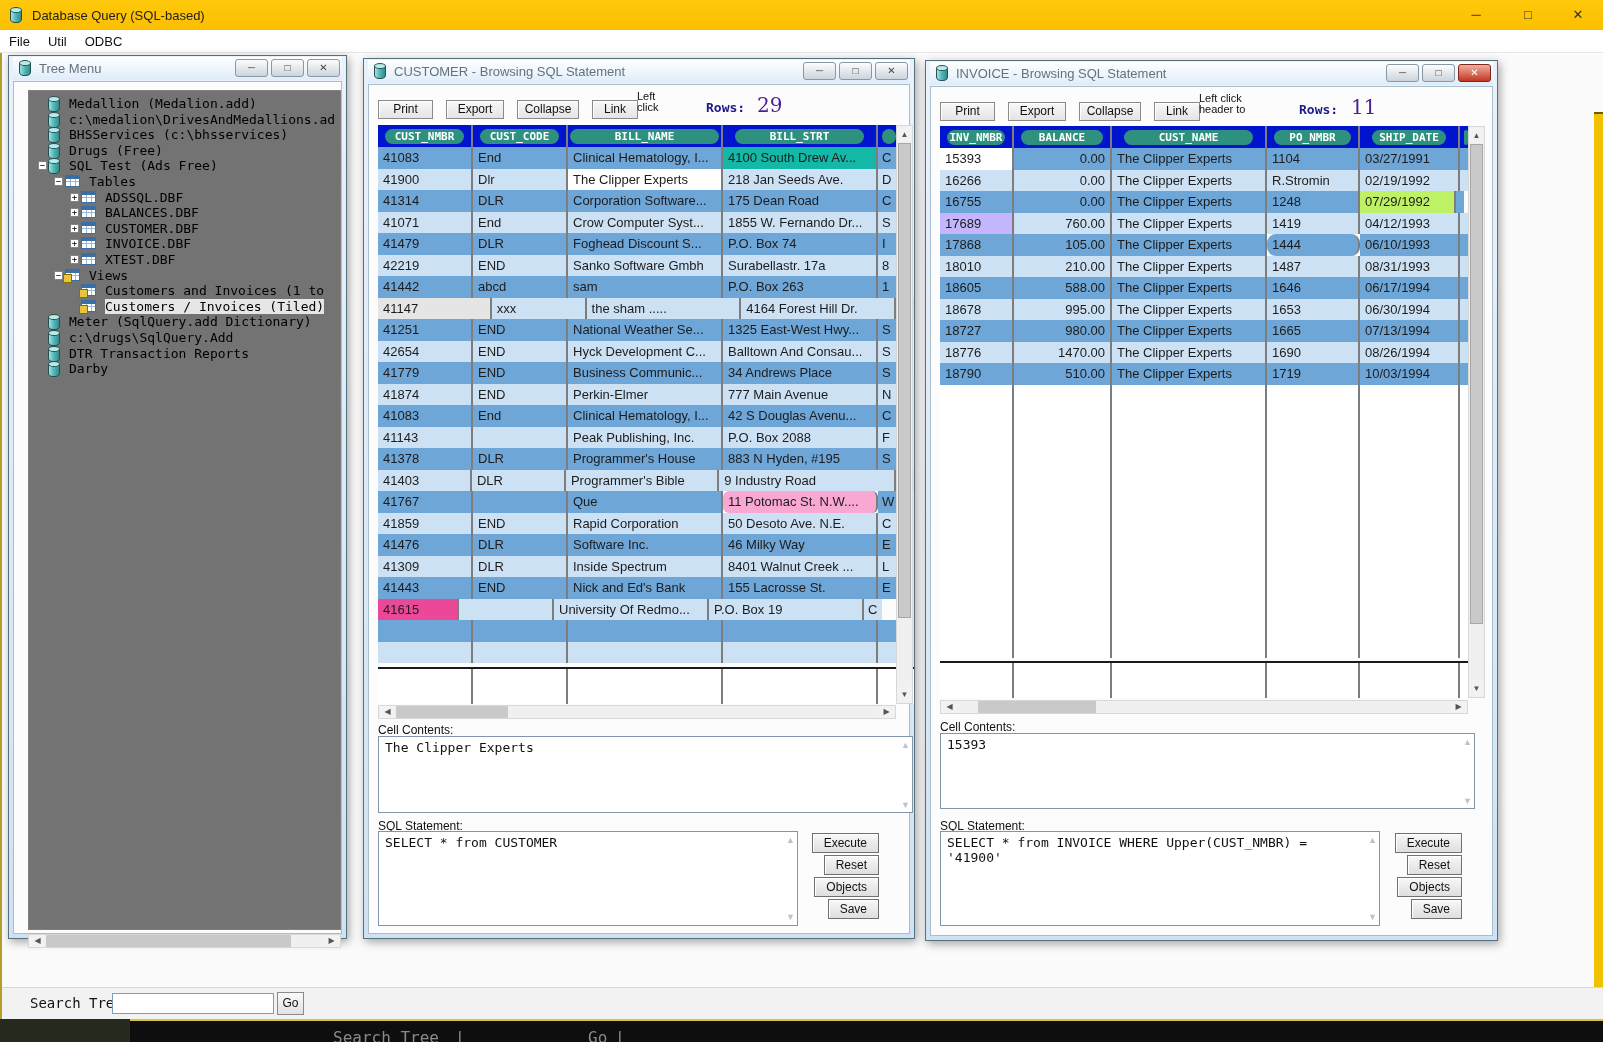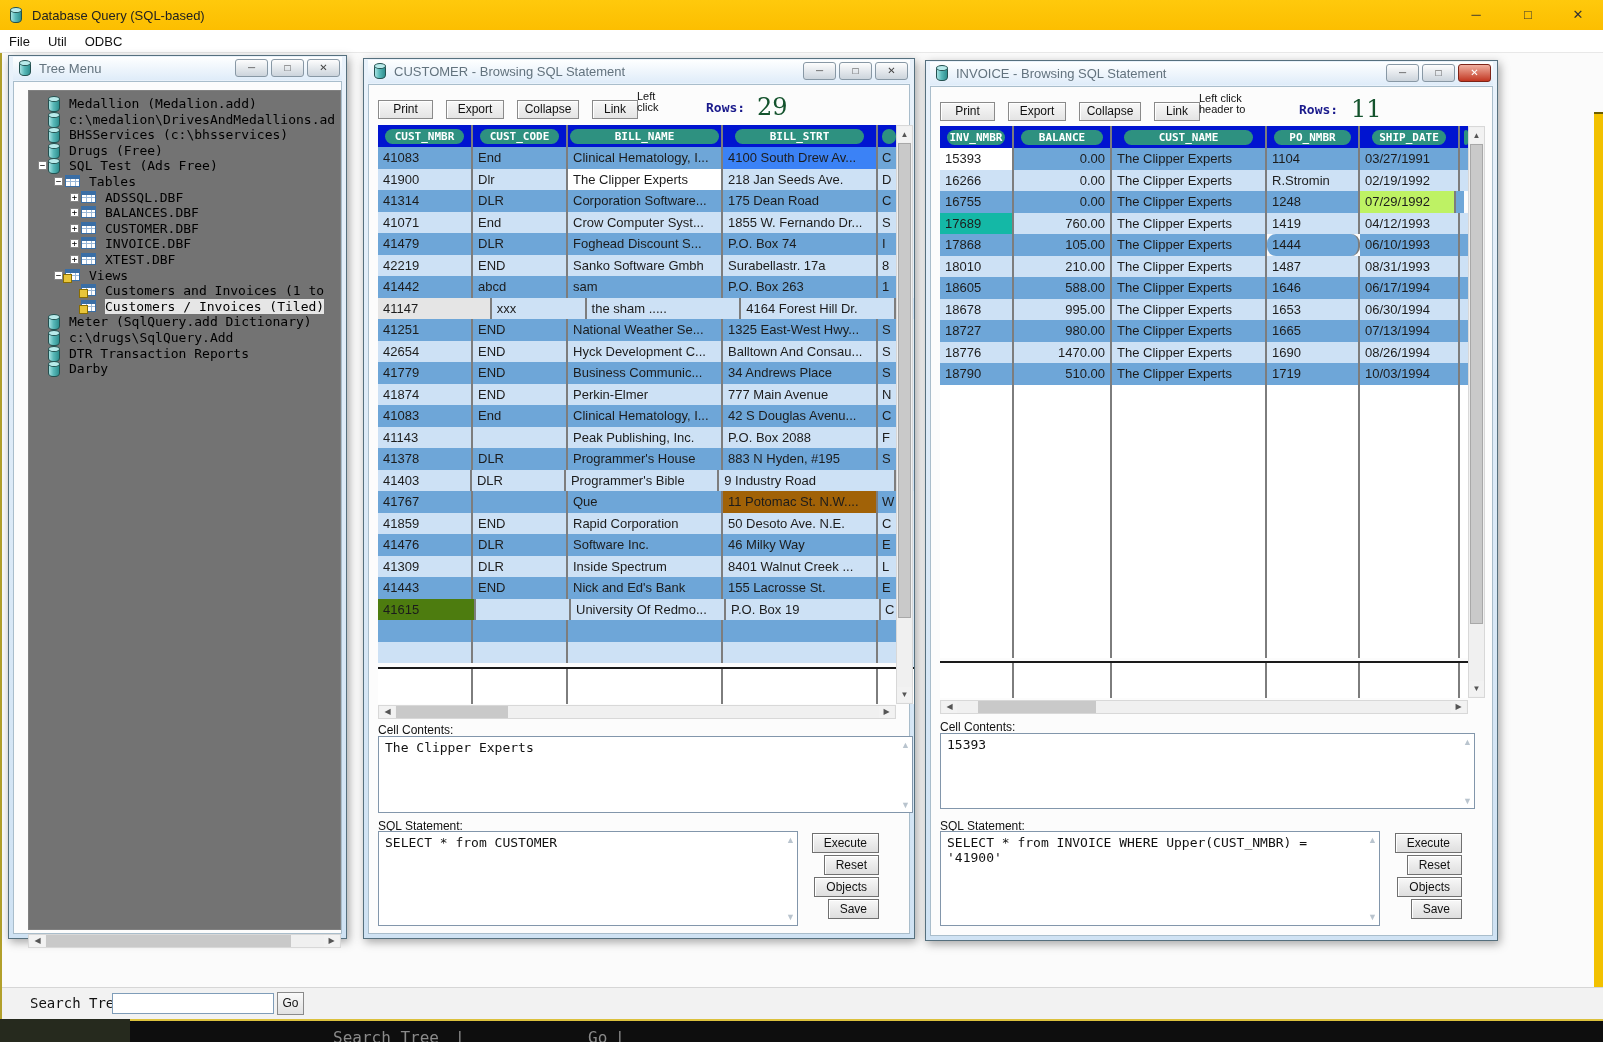--- a/index.html
+++ b/index.html
@@ -62,21 +62,21 @@
     font-family:"DejaVu Sans Mono", monospace; color:#000; }
   #tree-hscroll { position:absolute; left:14px; top:852px; width:313px; }
 
   
   .toolbar-btn { height:19px; border:1px solid #8a8a8a; background:linear-gradient(#f8f8f8,#e4e4e4);
     box-shadow:inset 1px 1px 0 #ffffff; font-size:12px; color:#111; text-align:center;
     line-height:17px; display:inline-block; }
   .hint { position:absolute; font-size:11px; line-height:11px; color:#111; height:26px; overflow:hidden; }
   .rows-label { position:absolute; font-family:"DejaVu Sans Mono", monospace; font-weight:bold;
     font-size:13px; color:#1a1a8c; }
-  .rows-value { position:absolute; font-family:"DejaVu Serif", serif; font-size:24px; color:#14532d; }
+  .rows-value { position:absolute; font-family:"DejaVu Serif", serif; font-size:20px; color:#4c1d95; }
 
   .grid { position:absolute; }
   .g-header { display:flex; height:22px; }
   .g-hcell { background:#0014d0; border-right:2px solid #7d7d7d; display:flex;
     align-items:center; justify-content:center; overflow:hidden; }
   .pill { background:#2e9180; border-radius:9px; color:#fff; text-align:center;
     font-family:"DejaVu Sans Mono", monospace; font-weight:bold; font-size:11px;
     line-height:15px; height:15px; }
   .g-row { display:flex; height:21.5px; }
   .g-cell { border-right:2px solid #7d7d7d; font-size:13px; color:#1c1c1c; line-height:21px;
@@ -286,21 +286,21 @@
               <span class="pill" style="width:129px;">BILL_STRT</span>
             </div>
             <div class="g-hcell" style="width:18px; justify-content:flex-start; border-right:none;">
               <span class="pill" style="width:40px; margin-left:4px;"></span>
             </div>
           </div>
           <div class="g-row">
             <div class="g-cell" style="width:95px; background:#6ea6d8;">41083</div>
             <div class="g-cell" style="width:95px; background:#6ea6d8;">End</div>
             <div class="g-cell" style="width:155px; background:#6ea6d8;">Clinical Hematology, I...</div>
-            <div class="g-cell" style="width:155px; background:#3b82f6;">4100 South Drew Av...</div>
+            <div class="g-cell" style="width:155px; background:#14b8a6;">4100 South Drew Av...</div>
             <div class="g-cell" style="width:18px; border-right:none; background:#6ea6d8; padding-left:4px;">C</div>
           </div>
           <div class="g-row">
             <div class="g-cell" style="width:95px; background:#cde1f5;">41900</div>
             <div class="g-cell" style="width:95px; background:#cde1f5;">Dlr</div>
             <div class="g-cell selcell" style="width:155px; background:#cde1f5;">The Clipper Experts</div>
             <div class="g-cell" style="width:155px; background:#cde1f5;">218 Jan Seeds Ave.</div>
             <div class="g-cell" style="width:18px; border-right:none; background:#cde1f5; padding-left:4px;">D</div>
           </div>
           <div class="g-row">
@@ -398,21 +398,21 @@
             <div class="g-cell" style="width:95px; background:#cde1f5;">41403</div>
             <div class="g-cell" style="width:95px; background:#cde1f5;">DLR</div>
             <div class="g-cell" style="width:155px; background:#cde1f5;">Programmer's Bible</div>
             <div class="g-cell" style="width:179px; background:#cde1f5;">9 Industry Road</div>
             <div class="g-cell" style="width:18px; border-right:none; background:#cde1f5; padding-left:4px;">H</div>
           </div>
           <div class="g-row">
             <div class="g-cell" style="width:95px; background:#6ea6d8;">41767</div>
             <div class="g-cell" style="width:95px; background:#6ea6d8;"></div>
             <div class="g-cell" style="width:155px; background:#6ea6d8;">Que</div>
-            <div class="g-cell" style="width:155px; background:#a16207;">11 Potomac St. N.W....</div>
+            <div class="g-cell" style="width:155px; background:#f9a8d4;border-radius:6px;">11 Potomac St. N.W....</div>
             <div class="g-cell" style="width:18px; border-right:none; background:#6ea6d8; padding-left:4px;">W</div>
           </div>
           <div class="g-row">
             <div class="g-cell" style="width:95px; background:#cde1f5;">41859</div>
             <div class="g-cell" style="width:95px; background:#cde1f5;">END</div>
             <div class="g-cell" style="width:155px; background:#cde1f5;">Rapid Corporation</div>
             <div class="g-cell" style="width:155px; background:#cde1f5;">50 Desoto Ave. N.E.</div>
             <div class="g-cell" style="width:18px; border-right:none; background:#cde1f5; padding-left:4px;">C</div>
           </div>
           <div class="g-row">
@@ -430,21 +430,21 @@
             <div class="g-cell" style="width:18px; border-right:none; background:#cde1f5; padding-left:4px;">L</div>
           </div>
           <div class="g-row">
             <div class="g-cell" style="width:95px; background:#6ea6d8;">41443</div>
             <div class="g-cell" style="width:95px; background:#6ea6d8;">END</div>
             <div class="g-cell" style="width:155px; background:#6ea6d8;">Nick and Ed's Bank</div>
             <div class="g-cell" style="width:155px; background:#6ea6d8;">155 Lacrosse St.</div>
             <div class="g-cell" style="width:18px; border-right:none; background:#6ea6d8; padding-left:4px;">E</div>
           </div>
           <div class="g-row">
-            <div class="g-cell" style="width:98px; background:#4d7c0f;">41615</div>
+            <div class="g-cell" style="width:81px; background:#ec4899;">41615</div>
             <div class="g-cell" style="width:95px; background:#cde1f5;"></div>
             <div class="g-cell" style="width:155px; background:#cde1f5;">University Of Redmo...</div>
             <div class="g-cell" style="width:155px; background:#cde1f5;">P.O. Box 19</div>
             <div class="g-cell" style="width:18px; border-right:none; background:#cde1f5; padding-left:4px;">C</div>
           </div>
           <div class="g-row">
             <div class="g-cell" style="width:95px; background:#6ea6d8;"></div>
             <div class="g-cell" style="width:95px; background:#6ea6d8;"></div>
             <div class="g-cell" style="width:155px; background:#6ea6d8;"></div>
             <div class="g-cell" style="width:155px; background:#6ea6d8;"></div>
@@ -554,21 +554,21 @@
           </div>
           <div class="g-row">
             <div class="g-cell" style="width:74px; background:#6ea6d8;">16755</div>
             <div class="g-cell num" style="width:98px; background:#6ea6d8;">0.00</div>
             <div class="g-cell" style="width:155px; background:#6ea6d8;">The Clipper Experts</div>
             <div class="g-cell" style="width:93px; background:#6ea6d8;">1248</div>
             <div class="g-cell" style="width:96px; background:#bef264;">07/29/1992</div>
             <div class="g-cell" style="width:8px; border-right:none; background:#6ea6d8; padding-left:4px;"></div>
           </div>
           <div class="g-row">
-            <div class="g-cell" style="width:74px; background:#14b8a6;">17689</div>
+            <div class="g-cell" style="width:74px; background:#c4b5fd;">17689</div>
             <div class="g-cell num" style="width:98px; background:#cde1f5;">760.00</div>
             <div class="g-cell" style="width:155px; background:#cde1f5;">The Clipper Experts</div>
             <div class="g-cell" style="width:93px; background:#cde1f5;">1419</div>
             <div class="g-cell" style="width:100px; background:#cde1f5;">04/12/1993</div>
             <div class="g-cell" style="width:8px; border-right:none; background:#cde1f5; padding-left:4px;"></div>
           </div>
           <div class="g-row">
             <div class="g-cell" style="width:74px; background:#6ea6d8;">17868</div>
             <div class="g-cell num" style="width:98px; background:#6ea6d8;">105.00</div>
             <div class="g-cell" style="width:155px; background:#6ea6d8;">The Clipper Experts</div>

